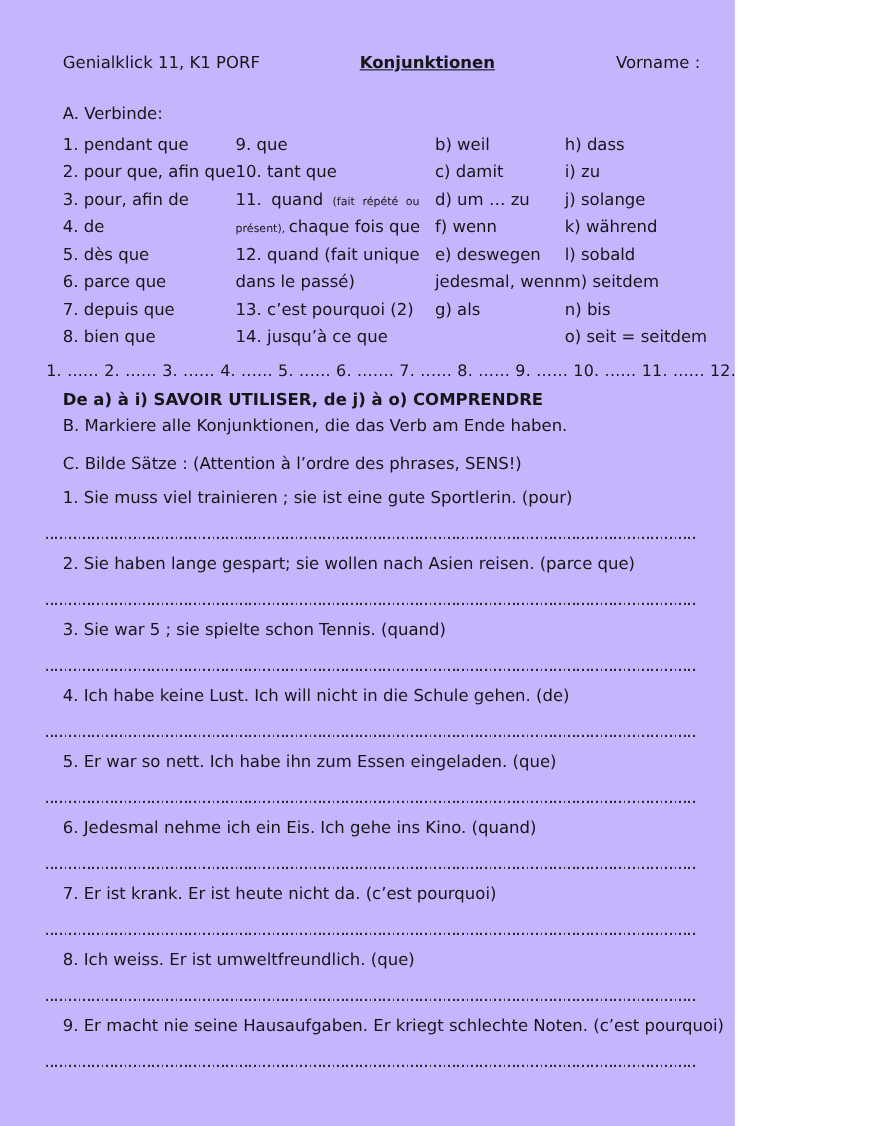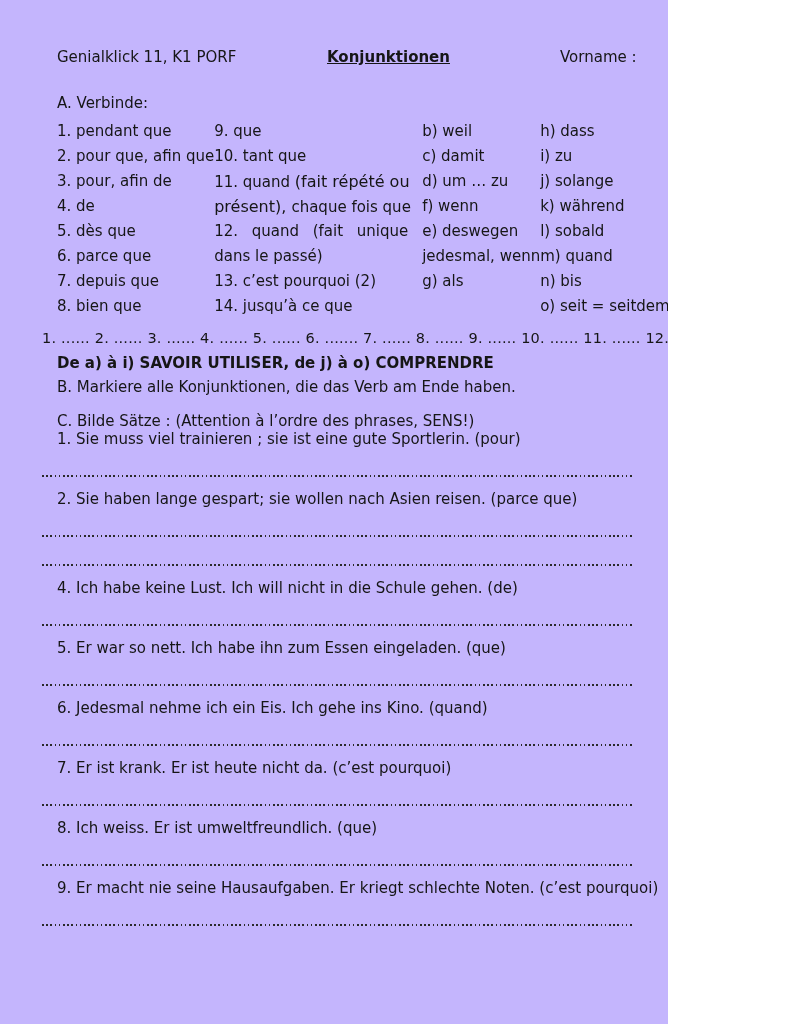--- a/index.html
+++ b/index.html
@@ -24,30 +24,30 @@
   
   .a-title { margin-top:26px; }
   .match-grid { display:flex; margin-top:7px; }
   .match-col { display:flex; flex-direction:column; }
   .match-col.c1 { width:165px; }
   .match-col.c2 { width:208px;justify-content:flex-end; }
   .match-col.c3 { width:182px; }
   .match-col.c4 { flex:1; }
   .match-line { height:25px; line-height:25px; white-space:nowrap; }
   .match-line.justify { text-align:justify; text-align-last:justify; padding-right:14px; }
-  .match-line .small { font-size:16px; }
+  .match-line .small { font-size:10px; }
 
   
   .answer-line { margin-top:11px; margin-left:-15px; font-size:14.5px; letter-spacing:0.2px; white-space:nowrap; }
   .note-bold { margin-top:8px; font-weight:bold; }
   .b-title { margin-top:6px; }
   .c-title { margin-top:16px; }
 
   
-  .qa-list { margin-top:0; }
+  .qa-list { margin-top:13px; }
   .qa-block { }
   .qa-sentence { height:18px; line-height:18px; white-space:nowrap; }
   .dotline {
     height:2px;
     margin:27px 0 13px -15px;
     background-image:repeating-linear-gradient(to right, #2a2a2a 0px, #2a2a2a 1.6px, transparent 1.6px, transparent 4.2px);
   }
 </style>
 </head>
 <body>
@@ -91,21 +91,21 @@
         <div class="match-line">e) deswegen</div>
         <div class="match-line">jedesmal, wenn</div>
         <div class="match-line">g) als</div>
       </div>
     <div class="match-col c4">
         <div class="match-line">h) dass</div>
         <div class="match-line">i) zu</div>
         <div class="match-line">j) solange</div>
         <div class="match-line">k) während</div>
         <div class="match-line">l) sobald</div>
-        <div class="match-line">m) quand</div>
+        <div class="match-line">m) seitdem</div>
         <div class="match-line">n) bis</div>
         <div class="match-line">o) seit = seitdem</div>
       </div>
   </div>
 
   <div class="answer-line">1. ...... 2. ...... 3. ...... 4. ...... 5. ...... 6. ....... 7. ...... 8. ...... 9. ...... 10. ...... 11. ...... 12. ...... 13. ...... 14. ...... 15. ......</div>
 
   <div class="note-bold">De a) à i) SAVOIR UTILISER, de j) à o) COMPRENDRE</div>
 
   <div class="b-title">B.  Markiere alle Konjunktionen, die das Verb am Ende haben.</div>
@@ -115,20 +115,21 @@
   <div class="qa-list">
       <div class="qa-block">
         <div class="qa-sentence">1. Sie muss viel trainieren ; sie ist eine gute Sportlerin. (pour)</div>
         <div class="dotline"></div>
       </div>
       <div class="qa-block">
         <div class="qa-sentence">2. Sie haben lange gespart; sie wollen nach Asien reisen. (parce que)</div>
         <div class="dotline"></div>
       </div>
       <div class="qa-block">
+        <div class="qa-sentence">3. Sie war 5 ; sie spielte schon Tennis. (quand)</div>
         <div class="dotline"></div>
       </div>
       <div class="qa-block">
         <div class="qa-sentence">4. Ich habe keine Lust. Ich will nicht in die Schule gehen. (de)</div>
         <div class="dotline"></div>
       </div>
       <div class="qa-block">
         <div class="qa-sentence">5. Er war so nett. Ich habe ihn zum Essen eingeladen. (que)</div>
         <div class="dotline"></div>
       </div>

